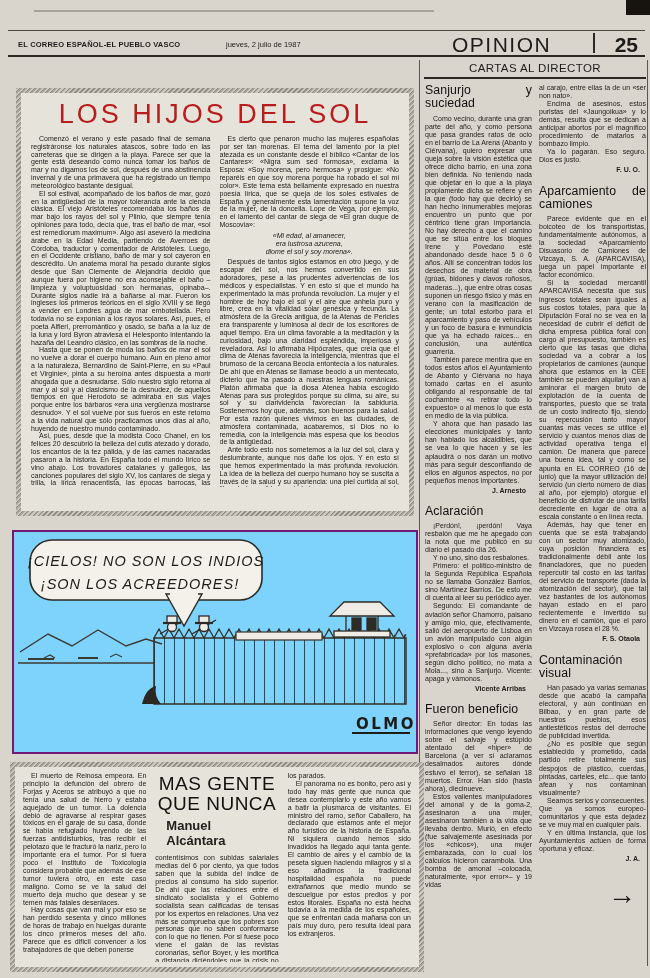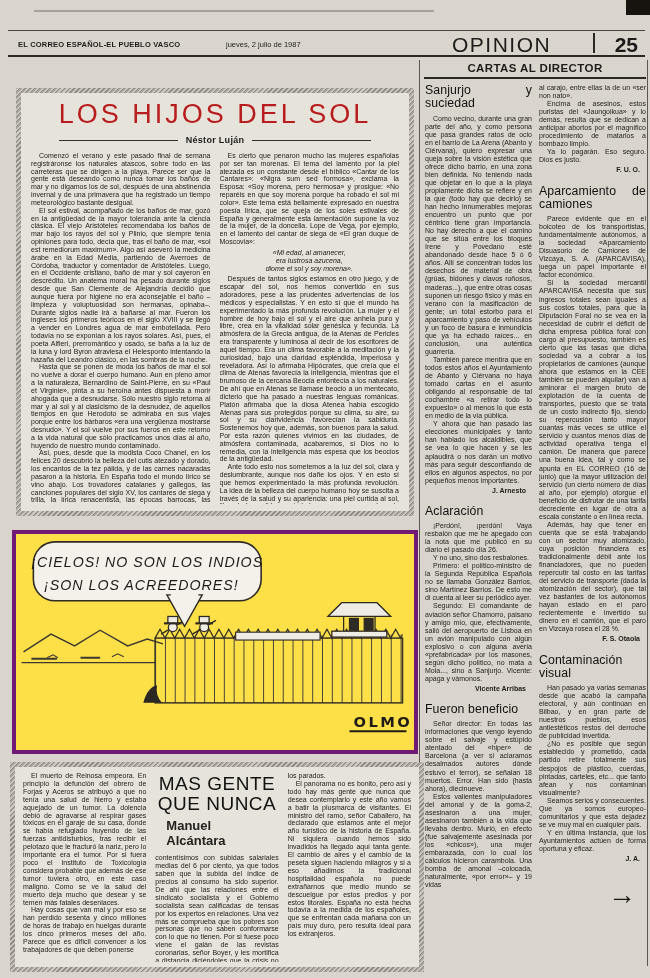--- a/index.html
+++ b/index.html
@@ -15,21 +15,21 @@
   
   .rule-top { position:absolute; left:8px; right:5px; top:30px; height:1px; background:#4a463f; }
   .rule-header-bottom { position:absolute; left:8px; right:5px; top:55px; height:2px; background:#2b2823; }
   .masthead { position:absolute; left:18px; top:40px; font-size:7.5px; font-weight:bold; letter-spacing:.2px; }
   .date { position:absolute; left:226px; top:40px; font-size:7.5px; }
   .section { position:absolute; left:452px; top:33px; font-size:21px; font-weight:400; letter-spacing:1.5px; }
   .header-divider { position:absolute; left:593px; top:33px; width:2px; height:20px; background:#2b2823; }
   .pageno { position:absolute; right:12px; top:33px; font-size:21px; font-weight:800; }
 
   
-  .cartas-header { position:absolute; left:424px; top:62px; width:222px; text-align:center; font-size:11.5px; font-weight:bold; letter-spacing:.4px; }
+  .cartas-header { position:absolute; left:424px; top:62px; width:222px; text-align:center; font-size:11.5px; font-weight:normal; letter-spacing:.4px; }
   .cartas-rule { position:absolute; left:424px; top:77px; width:222px; height:2px; background:#2b2823; }
   .vrule-main  { position:absolute; left:419px; top:60px; height:906px; width:1px; background:#5b5750; }
   .vrule-right { position:absolute; left:647px; top:60px; height:906px; width:1px; background:#5b5750; }
 
   
   .deco-border {
     border:5px solid;
     border-image: repeating-linear-gradient(135deg,#a9a59d 0 1px,#ccc8c0 1px 2.5px,#8f8b83 2.5px 3.5px) 5;
     background:#e6e3db; box-sizing:border-box; overflow:hidden;
   }
@@ -38,21 +38,21 @@
   .byline-row { display:flex; align-items:center; gap:8px; margin:0 28px 7px; }
   .byline-rule { flex:1; height:1px; background:#33302a; }
   .byline { font-size:9px; font-weight:bold; letter-spacing:.3px; }
   .cols { display:flex; gap:9px; height:352px; overflow:hidden; }
   .acol { flex:1; font-size:7px; line-height:1.12; text-align:justify; overflow:hidden; color:#23211d; }
   .acol p { margin:0; text-indent:8px; }
   .verse { text-align:center; font-style:italic; margin:3px 0; }
   .verse div { text-indent:0; }
 
   
-  .cartoon { position:absolute; left:12px; top:530px; width:406px; height:224px; background:#fde047; border:4px solid #701a75; box-sizing:border-box; }
+  .cartoon { position:absolute; left:12px; top:530px; width:406px; height:224px; background:#7dd3fc; border:2px solid #701a75; box-sizing:border-box; }
   .cartoon svg { display:block; width:100%; height:100%; }
 
   
   .bottom-article { position:absolute; left:10px; top:762px; width:414px; height:210px; padding:5px 8px; }
   .bcols { display:flex; gap:9px; height:100%; overflow:hidden; }
   .bcol { flex:1; font-size:7px; line-height:1.13; text-align:justify; overflow:hidden; color:#23211d; }
   .bcol p { margin:0; text-indent:8px; }
   .bheadline { text-align:center; font-size:19px; line-height:1.05; letter-spacing:.5px; margin:2px 0 5px; font-weight:400; color:#131210; }
   .bbyline-row { display:flex; align-items:center; gap:5px; margin:0 6px 6px; }
   .bbyline-rule { flex:1; height:1px; background:#33302a; max-width:18px; }
@@ -84,25 +84,20 @@
   <span class="pageno">25</span>
   <div class="rule-header-bottom"></div>
 
   <div class="cartas-header">CARTAS AL DIRECTOR</div>
   <div class="cartas-rule"></div>
   <div class="vrule-main"></div>
   <div class="vrule-right"></div>
 
   <div class="main-article deco-border">
     <div class="title">LOS HIJOS DEL SOL</div>
-    <div class="byline-row">
-      <div class="byline-rule"></div>
-      <span class="byline">Néstor Luján</span>
-      <div class="byline-rule"></div>
-    </div>
     <div class="cols">
       <div class="acol">
         <p>Comenzó el verano y este pasado final de semana registráronse los naturales atascos, sobre todo en las carreteras que se dirigen a la playa. Parece ser que la gente está deseando como nunca tomar los baños de mar y no digamos los de sol, después de una abstinencia invernal y de una primavera que ha registrado un tiempo meteorológico bastante desigual.</p>
         <p>El sol estival, acompañado de los baños de mar, gozó en la antigüedad de la mayor tolerancia ante la ciencia clásica. El viejo Aristóteles recomendaba los baños de mar bajo los rayos del sol y Plinio, que siempre tenía opiniones para todo, decía que, tras el baño de mar, «sol est remediorum maximum». Algo así aseveró la medicina árabe en la Edad Media, partiendo de Averroes de Córdoba, traductor y comentador de Aristóteles. Luego, en el Occidente cristiano, baño de mar y sol cayeron en descrédito. Un anatema moral ha pesado durante siglos desde que San Clemente de Alejandría decidió que aunque fuera por higiene no era aconsejable el baño –limpieza y voluptuosidad son hermanas, opinaba–. Durante siglos nadie irá a bañarse al mar. Fueron los ingleses los primeros teóricos en el siglo XVIII y se llegó a vender en Londres agua de mar embotellada. Pero todavía no se exponían a los rayos solares. Así, pues, el poeta Alfieri, prerromántico y osado, se baña a la luz de la luna y lord Byron atraviesa el Helesponto intentando la hazaña del Leandro clásico, en las sombras de la noche.</p>
         <p>Hasta que se ponen de moda los baños de mar el sol no vuelve a dorar el cuerpo humano. Aun en pleno amor a la naturaleza, Bernardino de Saint-Pierre, en su «Paul et Virginie», pinta a su heroína antes dispuesta a morir ahogada que a desnudarse. Sólo nuestro siglo retorna al mar y al sol y al clasicismo de la desnudez, de aquellos tiempos en que Herodoto se admiraba en sus viajes porque entre los bárbaros «era una vergüenza mostrarse desnudo». Y el sol vuelve por sus fueros en este retorno a la vida natural que sólo practicamos unos días al año, huyendo de nuestro mundo contaminado.</p>
         <p>Así, pues, desde que la modista Coco Chanel, en los felices 20 descubrió la belleza del cutis atezado y dorado, los encantos de la tez pálida, y de las carnes nacaradas pasaron a la historia. En España todo el mundo lírico se vino abajo. Los trovadores catalanes y gallegos, las canciones populares del siglo XV, los cantares de siega y trilla, la lírica renacentista, las épocas barrocas, las anacreónticas dieciochescas, los poetas románticos, solitarios y delicados, habían elogiado siempre la belleza de las damas blancas y liliales.</p>
       </div>
       <div class="acol">
         <p>Es cierto que penaron mucho las mujeres españolas por ser tan morenas. El tema del lamento por la piel atezada es un constante desde el bíblico «Cantar de los Cantares»: «Nigra sum sed formosa», exclama la Esposa: «Soy morena, pero hermosa» y prosigue: «No reparéis en que soy morena porque ha robado el sol mi color». Este tema está bellamente expresado en nuestra poesía lírica, que se queja de los soles estivales de España y generalmente esta lamentación supone la voz de la mujer, de la doncella. Lope de Vega, por ejemplo, en el lamento del cantar de siega de «El gran duque de Moscovia»:</p>
         <div class="verse">

